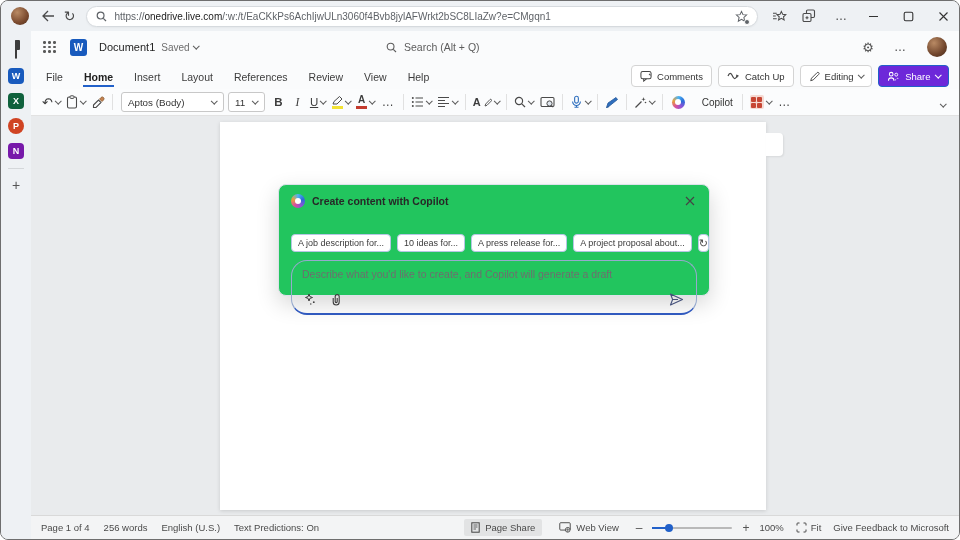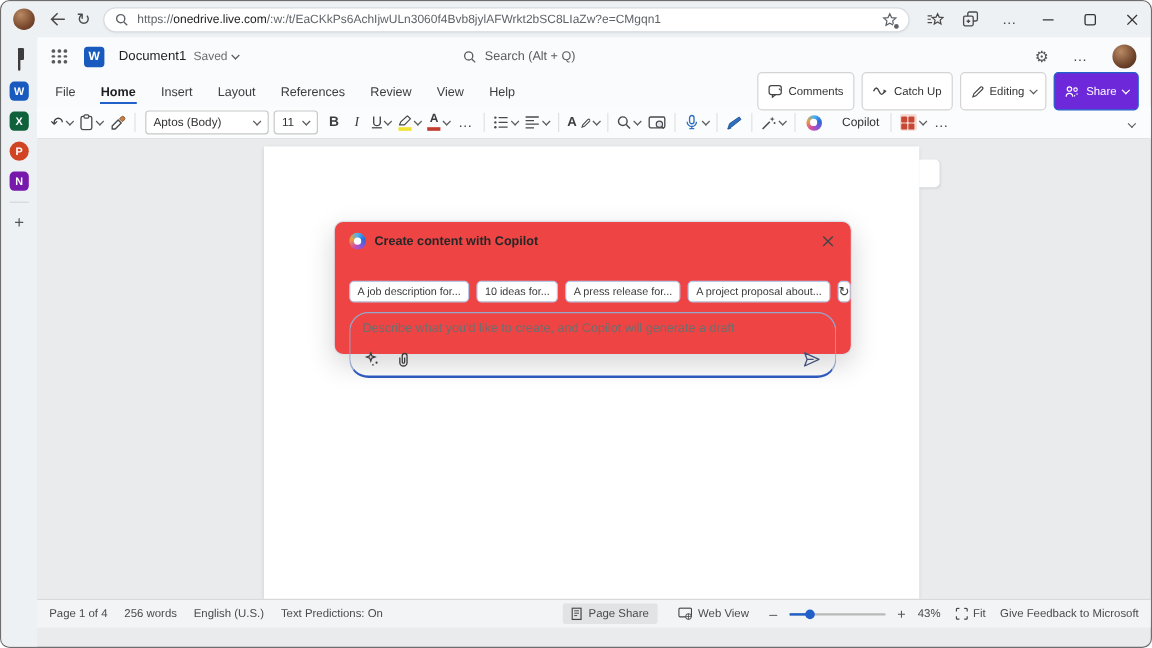--- a/index.html
+++ b/index.html
@@ -50,21 +50,21 @@
   .hdr-right { margin-left:auto; display:flex; align-items:center; gap:16px; color:#555; }
   .gear { font-size:13px; }
   .hdr-avatar { width:20px; height:20px; border-radius:50%;
                 background:radial-gradient(circle at 35% 30%, #b98a64, #70452c 60%, #402518); }
 
   
   .tabs-row { height:26px; display:flex; align-items:center; padding:0 10px 0 14px; }
   .tab { font-size:10.5px; color:#3c3c3c; margin-right:19px; padding:5px 1px 4px; }
   .tab.active { font-weight:bold; color:#1f1f1f; box-shadow:inset 0 -2px 0 #2160c9;text-align:center; }
   .tabs-right { margin-left:auto; display:flex; align-items:center; gap:6px; }
-  .pillbtn { height:32px; border:1px solid #d4d4d4; background:#fff; border-radius:4px; padding:0 8px;
+  .pillbtn { height:22px; border:1px solid #d4d4d4; background:#fff; border-radius:4px; padding:0 8px;
              font-size:9.5px; color:#333; display:flex; align-items:center; gap:5px; }
   .sharebtn { background:#6d28d9; border-color:#2160c9; color:#fff; }
 
   
   .tools-row { height:27px; display:flex; align-items:center; padding:0 8px; border-bottom:1px solid #e2e2e2;
                background:#fbfcfd; color:#3d3d3d; }
   .tbtn { height:21px; display:flex; align-items:center; justify-content:center; gap:3px; padding:0 3px;
           border-radius:3px; font-size:11px; }
   .sep { width:1px; height:16px; background:#e1e1e1; margin:0 4px; flex:0 0 auto; }
   .chev { width:4.5px; height:4.5px; border-right:1.1px solid #5c5c5c; border-bottom:1.1px solid #5c5c5c;
@@ -91,21 +91,21 @@
   .more { font-size:12px; letter-spacing:1px; color:#444; padding:0 4px; }
 
   
   .canvas { position:absolute; left:30px; right:0; top:115px; bottom:24px; background:#e9ebed; }
   .page { position:absolute; left:189px; top:6px; width:546px; height:388px; background:#fff;
           box-shadow:0 1px 4px rgba(0,0,0,.14); }
   .page-tab { position:absolute; left:735px; top:17px; width:17px; height:23px; background:#fff;
               border-radius:0 4px 4px 0; box-shadow:1px 1px 2px rgba(0,0,0,.08); }
 
   
-  .dialog { position:absolute; left:247px; top:68px; width:432px; height:112px; background:#ef4444;
+  .dialog { position:absolute; left:247px; top:68px; width:432px; height:112px; background:#22c55e;
             border:1px solid #dde2ea; border-radius:8px; box-shadow:0 8px 22px rgba(0,0,0,.16);
             padding:9px 12px 0; }
   .dlg-head { display:flex; align-items:center; gap:7px; }
   .dlg-logo { width:14px; height:14px; border-radius:50%;
       background:conic-gradient(#4ab3f4,#2a6bd8,#8a54d8,#d8509c,#e8a13c,#4ab3f4); position:relative; }
   .dlg-logo::after { content:""; position:absolute; inset:4px; border-radius:50%; background:#fff; }
   .dlg-title { font-size:10.5px; font-weight:bold; color:#272727; }
   .dlg-close { margin-left:auto; display:flex; padding:2px; }
   .chip-row { display:flex; align-items:center; gap:6px; margin-top:26px; }
   .chip { border:1px solid #b6c6e4; border-radius:4px; background:#fff; padding:3px 6px; font-size:9px;
@@ -114,21 +114,21 @@
                 display:flex; align-items:center; justify-content:center; color:#444; font-size:11px; }
   .inputbox { margin-top:8px; height:55px; border:1px solid #96a9cd; border-bottom:2.5px solid #3059be;
               border-radius:16px; position:relative; padding:7px 10px 0; }
   .inputbox textarea { width:100%; height:22px; border:none; outline:none; resize:none; background:transparent;
               font-family:"Liberation Sans", sans-serif; font-size:10.5px; color:#333; }
   .inputbox textarea::placeholder { color:#6e6e6e; }
   .input-icons { position:absolute; left:12px; right:12px; bottom:7px; display:flex; align-items:center; gap:13px; }
   .send { margin-left:auto; }
 
   
-  .statusbar { position:absolute; left:30px; right:0; bottom:16px; height:24px; background:#f3f4f5;
+  .statusbar { position:absolute; left:30px; right:0; bottom:0; height:24px; background:#f3f4f5;
                border-top:1px solid #d9d9d9; display:flex; align-items:center; padding:0 10px;
                font-size:9.5px; color:#4a4a4a; }
   .sb-left { display:flex; align-items:center; gap:14px; }
   .sb-right { margin-left:auto; display:flex; align-items:center; gap:10px; }
   .sb-view { display:flex; align-items:center; gap:5px; padding:3px 7px; border-radius:2px; }
   .sb-view.selected { background:#e2e3e4; }
   .zoomtrack { width:80px; height:2px; background:#b9b9b9; position:relative; border-radius:1px; }
   .zoomfill { position:absolute; left:0; top:0; height:2px; width:16px; background:#2160c9; }
   .zoomthumb { position:absolute; left:13px; top:-3px; width:8px; height:8px; border-radius:50%; background:#2160c9; }
   .zpm { font-size:12px; color:#555; }
@@ -487,21 +487,21 @@
             <path d="M7 8.5 H12 M9.5 6 V11" stroke="#444" stroke-width="0.7"></path>
           </svg>
         <span>Web View</span>
       </span>
       <span class="zpm">–</span>
       <span class="zoomtrack">
         <span class="zoomfill"></span>
           <span class="zoomthumb"></span>
       </span>
       <span class="zpm">+</span>
-      <span>43%</span>
+      <span>100%</span>
       <span class="sb-view" style="gap:4px; padding:3px 2px;">
         <svg width="11" height="11" viewBox="0 0 11 11">
             <path d="M1 3.5 V1.8 a0.8 0.8 0 0 1 0.8 -0.8 H3.5 M7.5 1 H9.2 a0.8 0.8 0 0 1 0.8 0.8 V3.5 M10 7.5 V9.2 a0.8 0.8 0 0 1 -0.8 0.8 H7.5 M3.5 10 H1.8 a0.8 0.8 0 0 1 -0.8 -0.8 V7.5" fill="none" stroke="#444" stroke-width="1"></path>
           </svg>
         <span>Fit</span>
       </span>
       <span>Give Feedback to Microsoft</span>
     </div>
   </div>
 

